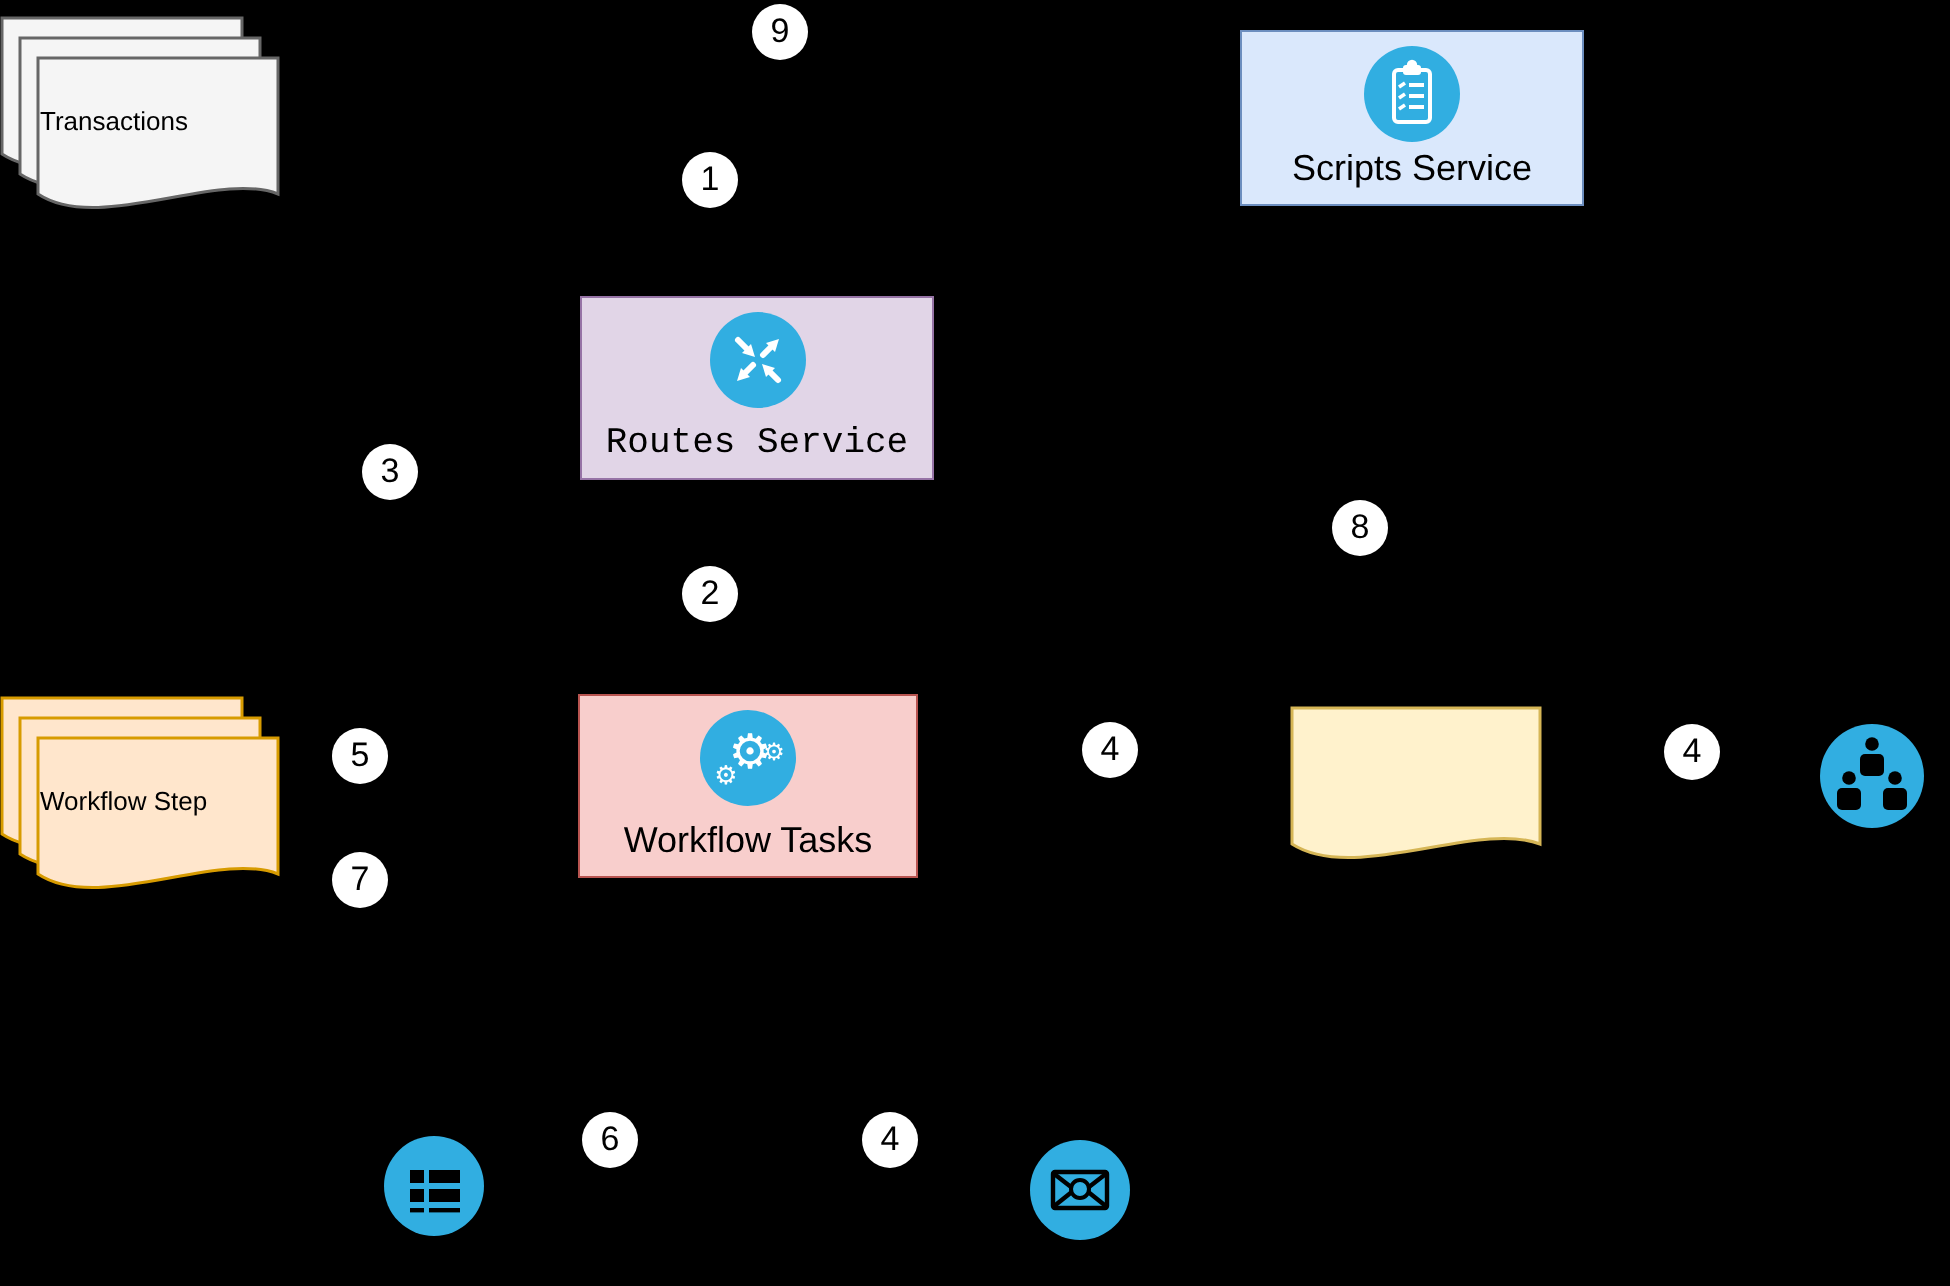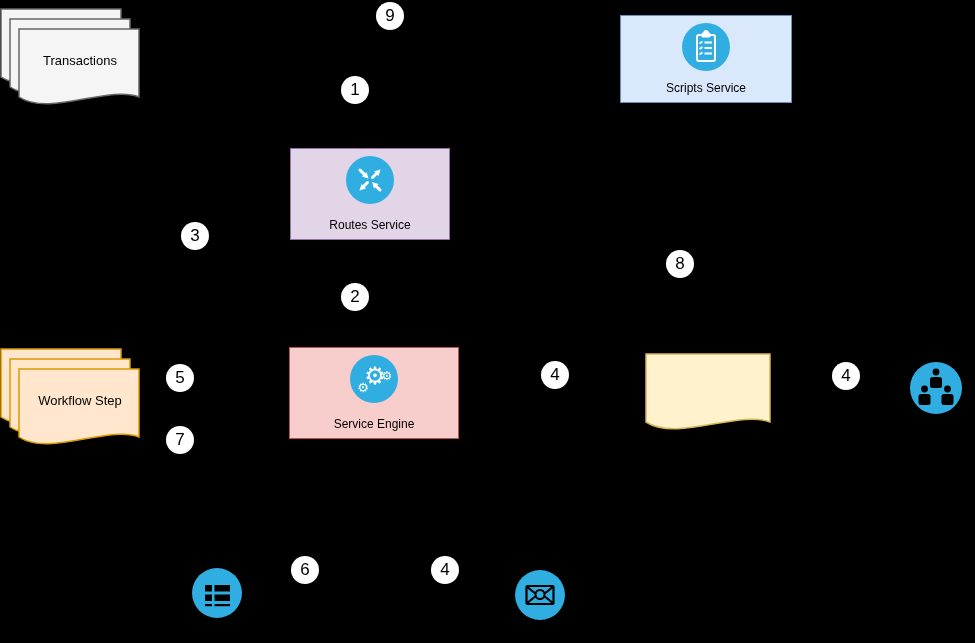--- a/index.html
+++ b/index.html
@@ -6,28 +6,28 @@
   .canvas{
     position:relative;width:975px;height:643px;background:#000000;
     font-family:"Liberation Sans",sans-serif;overflow:hidden;
   }
   .service-box{
     position:absolute;box-sizing:border-box;border:1px solid;
     display:flex;flex-direction:column;align-items:center;
   }
   .service-box .icon-wrap{margin-top:7px;width:48px;height:48px;}
   .service-box .service-label{
-    margin-top:auto;margin-bottom:7px;font-size:12px;color:#000;text-align:center;
+    margin-top:auto;margin-bottom:7px;font-size:18px;color:#000;text-align:center;
   }
   .box-scripts{left:620px;top:15px;width:172px;height:88px;background:#dae8fc;border-color:#6c8ebf;}
-  .box-routes{left:290px;top:148px;width:160px;height:92px;background:#e1d5e7;border-color:#9673a6;}
+  .box-routes{left:290px;top:148px;width:177px;height:92px;background:#e1d5e7;border-color:#9673a6;font-family:Liberation Mono, monospace;}
   .box-engine{left:289px;top:347px;width:170px;height:92px;background:#f8cecc;border-color:#b85450;}
   .doc-svg{position:absolute;}
   .doc-label{
-    position:absolute;font-size:13px;color:#000;text-align:center;line-height:17px;
+    position:absolute;font-size:13px;color:#000;line-height:17px;
   }
   .badge{
     position:absolute;width:28px;height:28px;border-radius:50%;background:#ffffff;
     color:#000;font-size:17px;display:flex;align-items:center;justify-content:center;
   }
   .float-icon{position:absolute;}
 </style>
 </head>
 <body>
 
@@ -81,21 +81,21 @@
 
   <div class="service-box box-engine">
     <div class="icon-wrap">
       <svg width="48" height="48" viewBox="0 0 48 48">
         <circle cx="24" cy="24" r="24" fill="#31aee1"></circle>
         <text x="25" y="29" font-size="24" text-anchor="middle" fill="#ffffff" font-family="DejaVu Sans, sans-serif">⚙</text>
         <text x="13" y="37" font-size="13" text-anchor="middle" fill="#ffffff" font-family="DejaVu Sans, sans-serif">⚙</text>
         <text x="37" y="25" font-size="12" text-anchor="middle" fill="#ffffff" font-family="DejaVu Sans, sans-serif">⚙</text>
       </svg>
     </div>
-    <div class="service-label">Service Engine</div>
+    <div class="service-label">Workflow Tasks</div>
   </div>
 
   <svg class="doc-svg" style="left:0;top:348px" width="142" height="112" viewBox="0 0 142 112">
     <path d="M1,1 L121,1 L121,69 C91,57 31,89 1,69 Z" fill="#ffe6cc" stroke="#d79b00" stroke-width="1.5"></path>
     <path d="M10,11 L130,11 L130,79 C100,67 40,99 10,79 Z" fill="#ffe6cc" stroke="#d79b00" stroke-width="1.5"></path>
     <path d="M19,21 L139,21 L139,89 C109,77 49,109 19,89 Z" fill="#ffe6cc" stroke="#d79b00" stroke-width="1.5"></path>
   </svg>
   <div class="doc-label" style="left:20px;top:392px;width:120px">Workflow Step</div>
 
   <svg class="doc-svg" style="left:645px;top:353px" width="127" height="92" viewBox="0 0 127 92">

